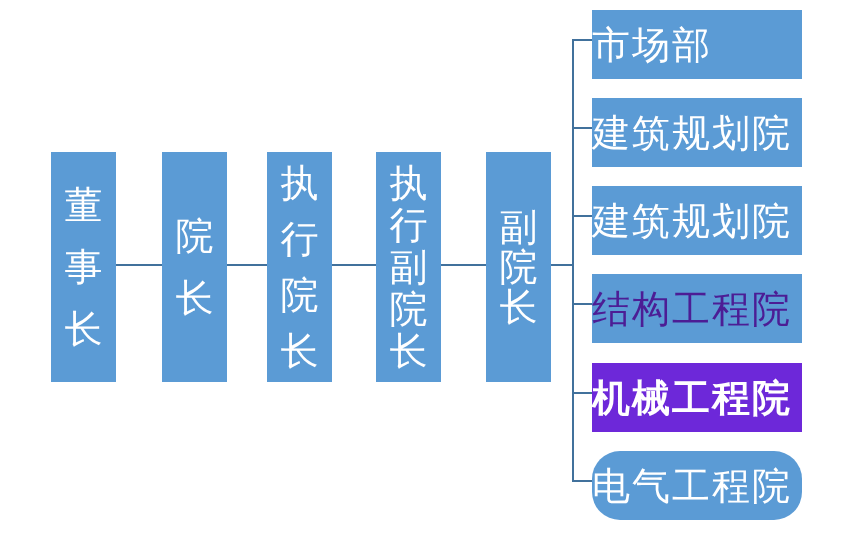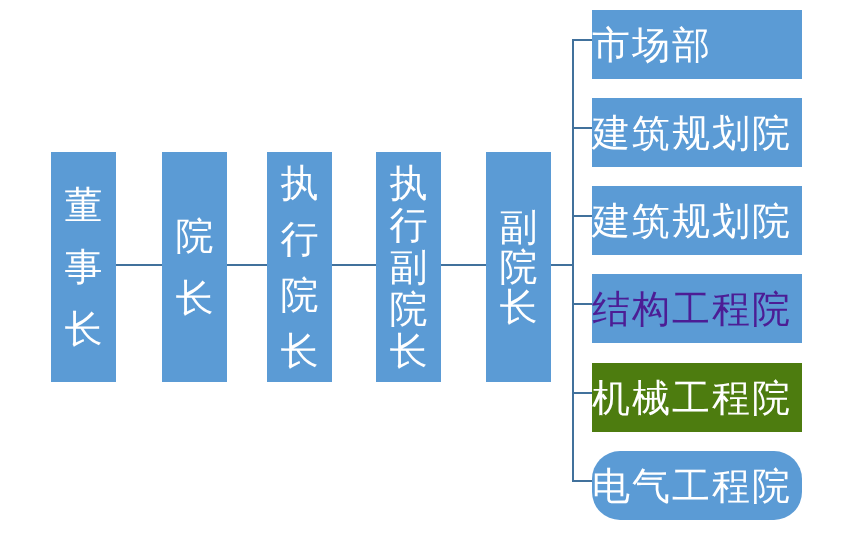--- a/index.html
+++ b/index.html
@@ -103,20 +103,20 @@
       </div>
       <div class="dept-box" style="top: 98px; background: rgb(91, 155, 213); color: rgb(255, 255, 255);">
         <span class="dept-label">建筑规划院</span>
       </div>
       <div class="dept-box" style="top: 186px; background: rgb(91, 155, 213); color: rgb(255, 255, 255);">
         <span class="dept-label">建筑规划院</span>
       </div>
       <div class="dept-box" style="top: 274px; background: rgb(91, 155, 213); color: #4c1d95;">
         <span class="dept-label">结构工程院</span>
       </div>
-      <div class="dept-box" style="top: 363px; background: #4d7c0f; color: rgb(255, 255, 255);">
+      <div class="dept-box" style="top: 363px; background: #6d28d9; color: rgb(255, 255, 255); font-weight: bold;">
         <span class="dept-label">机械工程院</span>
       </div>
       <div class="dept-box" style="top: 451px; background: rgb(91, 155, 213); color: rgb(255, 255, 255); border-radius: 28px;">
         <span class="dept-label">电气工程院</span>
       </div>
     </div>
 </div>
 
 </body></html>

